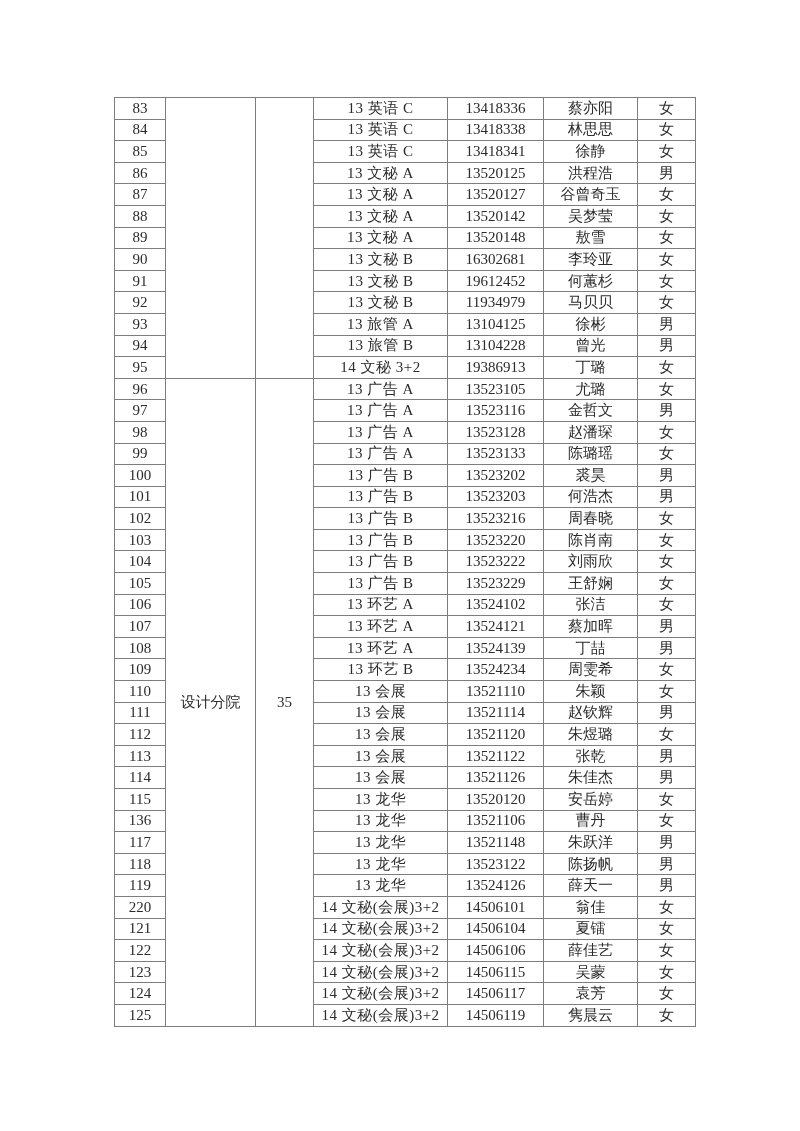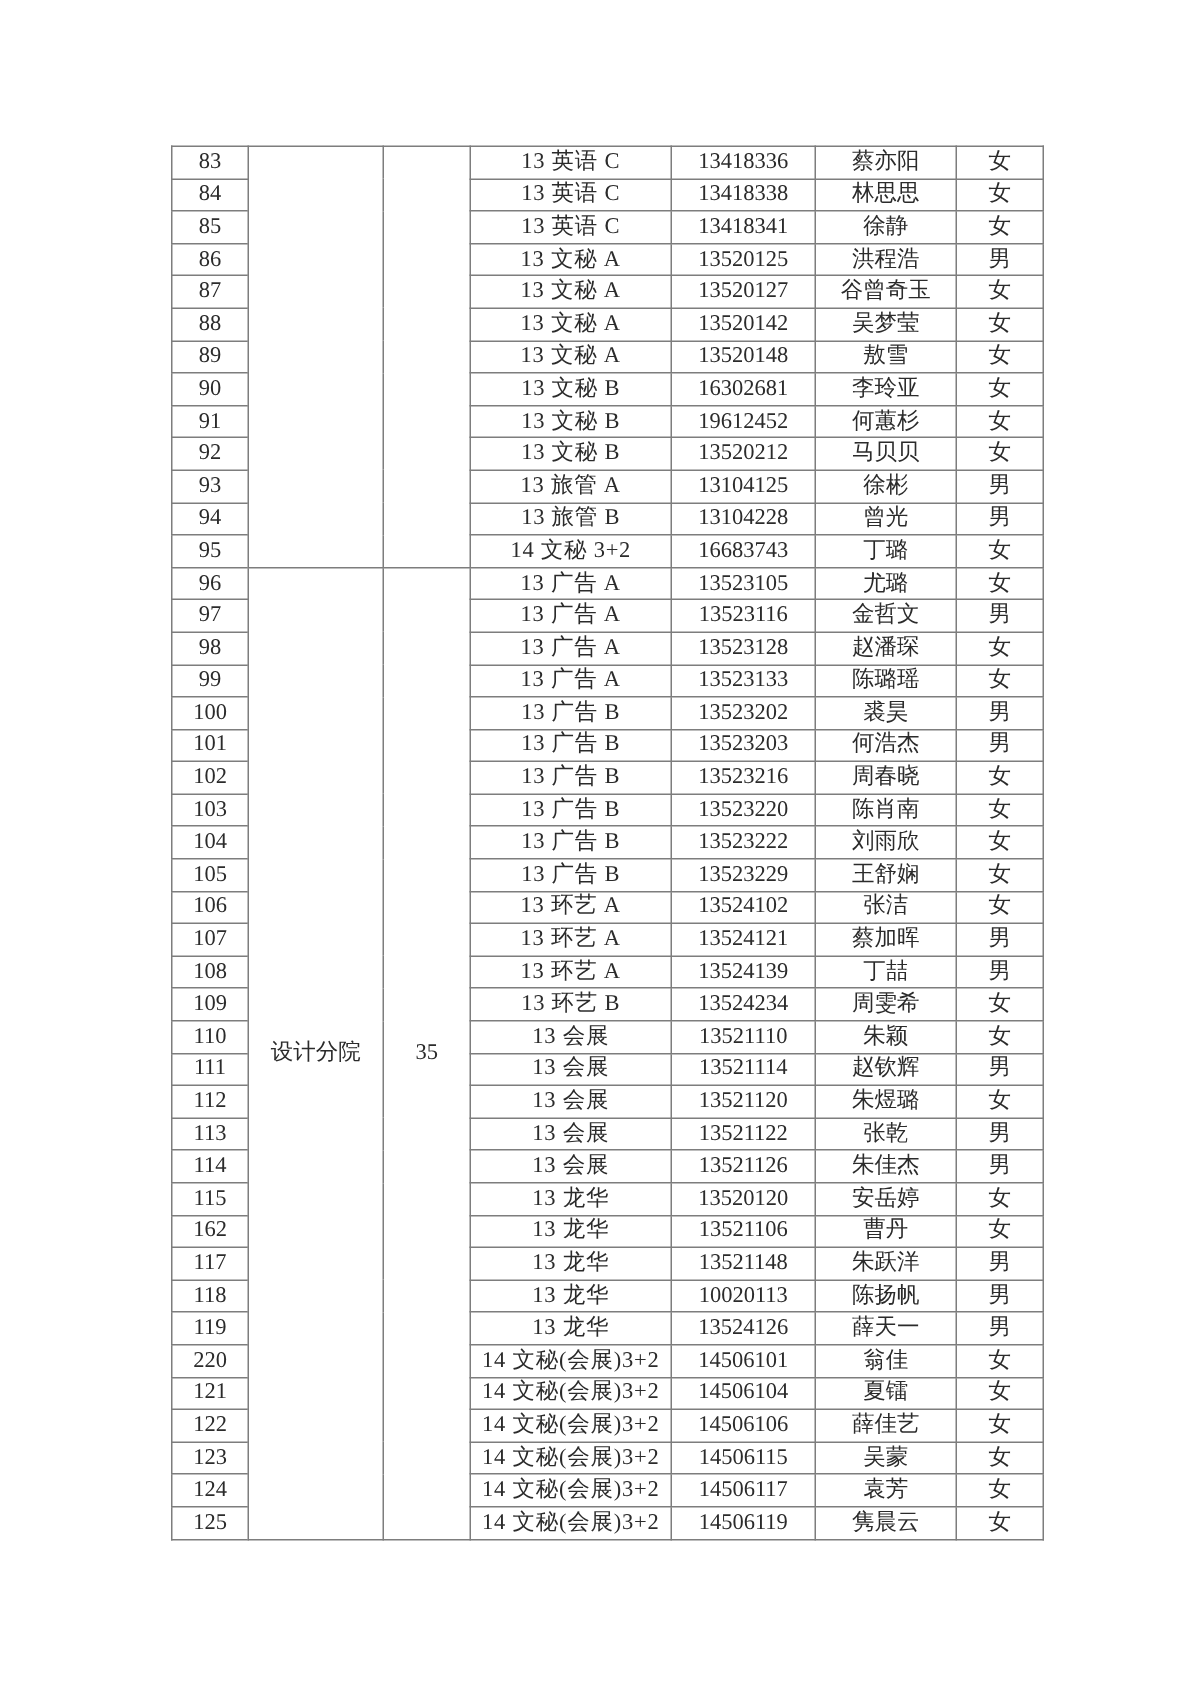--- a/index.html
+++ b/index.html
@@ -126,42 +126,42 @@
         <tr>
           <td class="col-no">91</td>
           <td class="col-class">13 文秘 B</td>
           <td class="col-sid">19612452</td>
           <td class="col-name">何蕙杉</td>
           <td class="col-gender">女</td>
         </tr>
         <tr>
           <td class="col-no">92</td>
           <td class="col-class">13 文秘 B</td>
-          <td class="col-sid">13520212</td>
+          <td class="col-sid">11934979</td>
           <td class="col-name">马贝贝</td>
           <td class="col-gender">女</td>
         </tr>
         <tr>
           <td class="col-no">93</td>
           <td class="col-class">13 旅管 A</td>
           <td class="col-sid">13104125</td>
           <td class="col-name">徐彬</td>
           <td class="col-gender">男</td>
         </tr>
         <tr>
           <td class="col-no">94</td>
           <td class="col-class">13 旅管 B</td>
           <td class="col-sid">13104228</td>
           <td class="col-name">曾光</td>
           <td class="col-gender">男</td>
         </tr>
         <tr>
           <td class="col-no">95</td>
           <td class="col-class">14 文秘 3+2</td>
-          <td class="col-sid">16683743</td>
+          <td class="col-sid">19386913</td>
           <td class="col-name">丁璐</td>
           <td class="col-gender">女</td>
         </tr>
         <tr>
           <td class="col-no">96</td>
           <td class="col-college" rowspan="30">设计分院</td>
           <td class="col-count" rowspan="30">35</td>
           <td class="col-class">13 广告 A</td>
           <td class="col-sid">13523105</td>
           <td class="col-name">尤璐</td>
@@ -294,37 +294,37 @@
           <td class="col-gender">男</td>
         </tr>
         <tr>
           <td class="col-no">115</td>
           <td class="col-class">13 龙华</td>
           <td class="col-sid">13520120</td>
           <td class="col-name">安岳婷</td>
           <td class="col-gender">女</td>
         </tr>
         <tr>
-          <td class="col-no">162</td>
+          <td class="col-no">136</td>
           <td class="col-class">13 龙华</td>
           <td class="col-sid">13521106</td>
           <td class="col-name">曹丹</td>
           <td class="col-gender">女</td>
         </tr>
         <tr>
           <td class="col-no">117</td>
           <td class="col-class">13 龙华</td>
           <td class="col-sid">13521148</td>
           <td class="col-name">朱跃洋</td>
           <td class="col-gender">男</td>
         </tr>
         <tr>
           <td class="col-no">118</td>
           <td class="col-class">13 龙华</td>
-          <td class="col-sid">10020113</td>
+          <td class="col-sid">13523122</td>
           <td class="col-name">陈扬帆</td>
           <td class="col-gender">男</td>
         </tr>
         <tr>
           <td class="col-no">119</td>
           <td class="col-class">13 龙华</td>
           <td class="col-sid">13524126</td>
           <td class="col-name">薛天一</td>
           <td class="col-gender">男</td>
         </tr>

